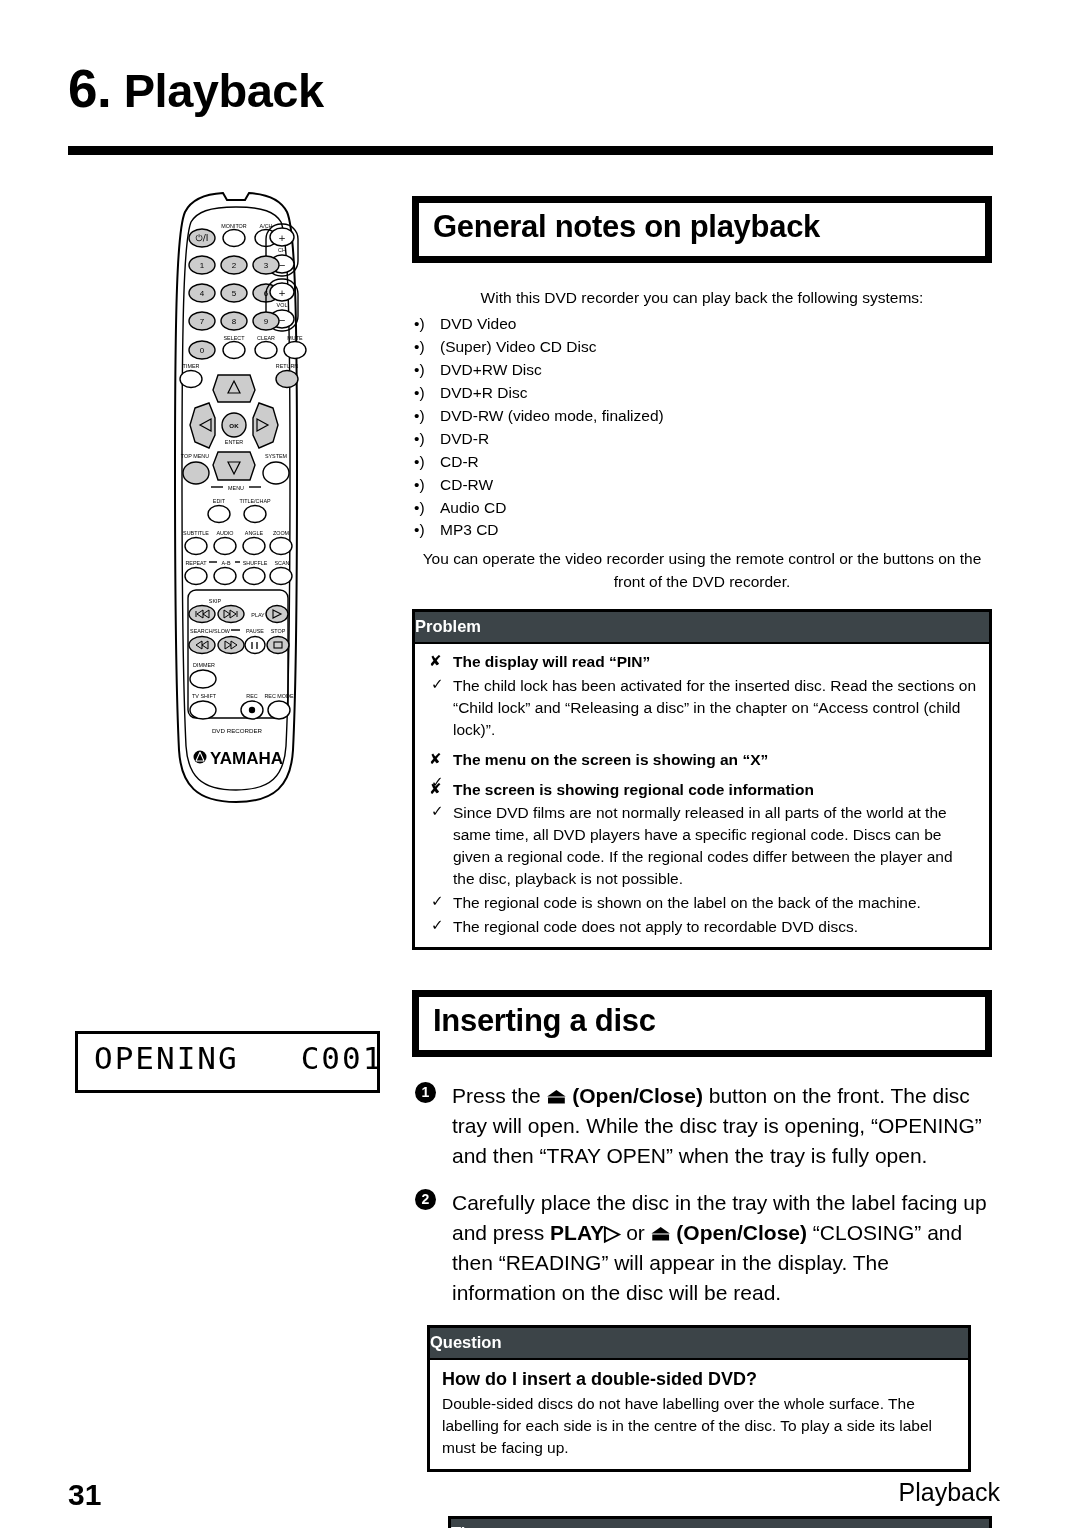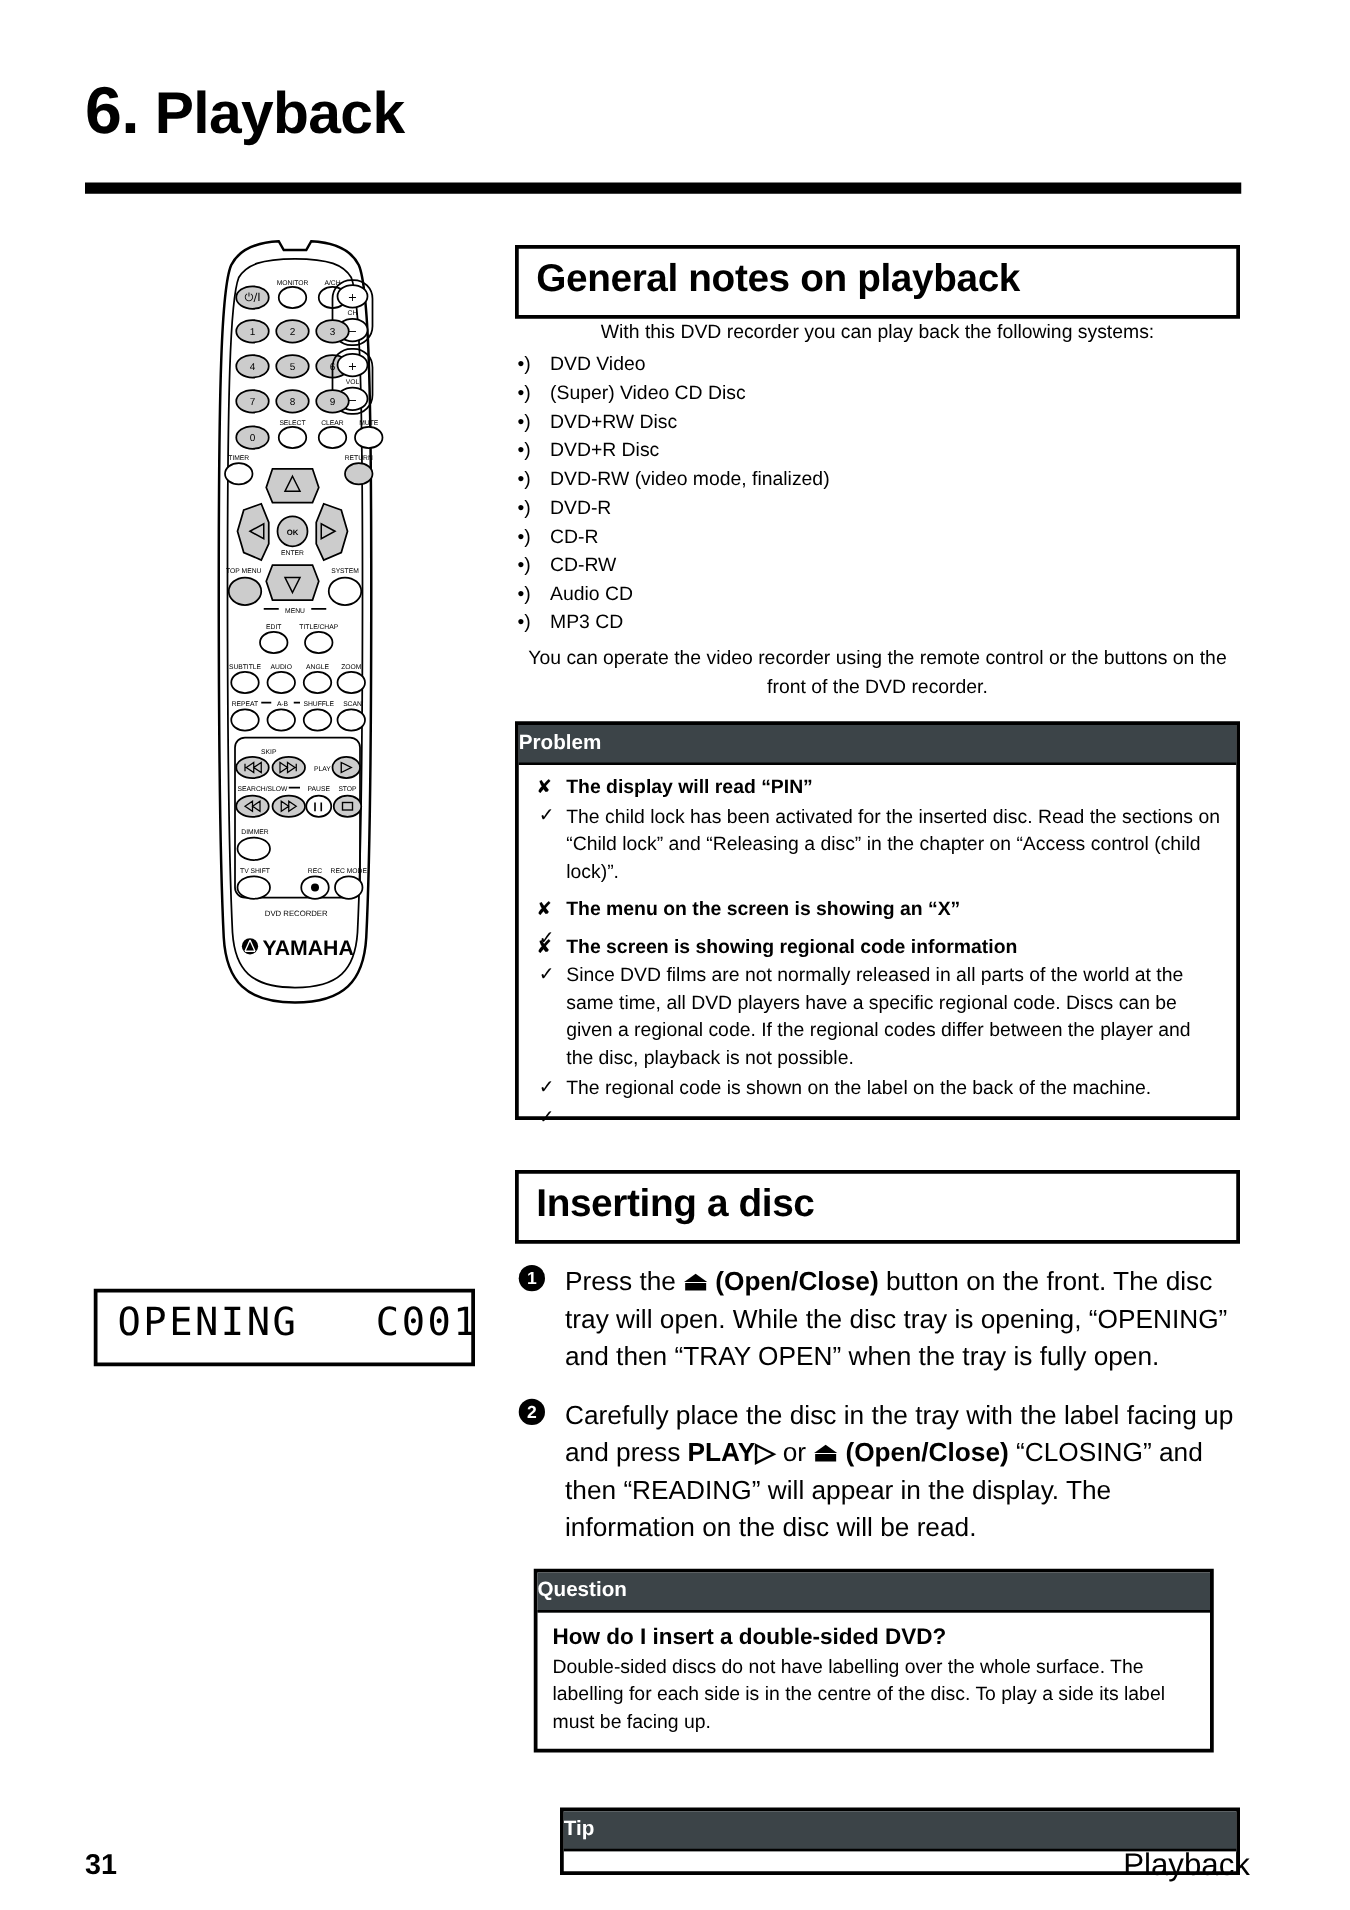--- a/index.html
+++ b/index.html
@@ -83,24 +83,24 @@
 
   
   .right-col {
     position: absolute;
     left: 412px;
     top: 196px;
     width: 580px;
   }
 
   .section-head {
-    border: 3px solid #000000;
+    border: 7px solid #000000;
     box-sizing: border-box;
     padding: 8px 6px 12px 14px;
-    margin-bottom: 0;
+    margin-bottom: 24px;
   }
   .section-head-title {
     font-size: 31px;
     font-weight: bold;
     line-height: 1.05;
     letter-spacing: -0.3px;
   }
 
   .body-text {
     font-size: 15.5px;
@@ -210,21 +210,21 @@
   .step-text {
     font-size: 21px;
     line-height: 1.44;
   }
 
   
   .footer-page {
     position: absolute;
     left: 68px;
     top: 1478px;
-    font-size: 23px;
+    font-size: 30px;
     font-weight: bold;
   }
   .footer-sec {
     position: absolute;
     right: 80px;
     top: 1478px;
     font-size: 25px;
   }
 
   .b { font-weight: bold; }
@@ -447,21 +447,21 @@
 
       <div class="q-line"><span class="x-mark glyph">✘</span><span>The display will read “PIN”</span></div>
       <div class="a-line"><span class="check-mark glyph">✓</span><span>The child lock has been activated for the inserted disc. Read the sections on “Child lock” and “Releasing a disc” in the chapter on “Access control (child lock)”.</span></div>
 
       <div class="q-line"><span class="x-mark glyph">✘</span><span>The menu on the screen is showing an “X”</span></div>
       <div class="a-line"><span class="check-mark glyph">✓</span></div>
 
       <div class="q-line"><span class="x-mark glyph">✘</span><span>The screen is showing regional code information</span></div>
       <div class="a-line"><span class="check-mark glyph">✓</span><span>Since DVD films are not normally released in all parts of the world at the same time, all DVD players have a specific regional code. Discs can be given a regional code. If the regional codes differ between the player and the disc, playback is not possible.</span></div>
       <div class="a-line"><span class="check-mark glyph">✓</span><span>The regional code is shown on the label on the back of the machine.</span></div>
-      <div class="a-line"><span class="check-mark glyph">✓</span></div>
+      <div class="a-line"><span class="check-mark glyph">✓</span><span>The regional code does not apply to recordable DVD discs.</span></div>
 
     </div>
   </div>
 
   <div class="section-head" style="margin-top:40px;">
     <div class="section-head-title">Inserting a disc</div>
   </div>
 
   <div class="step">
     <div class="step-num">1</div>

